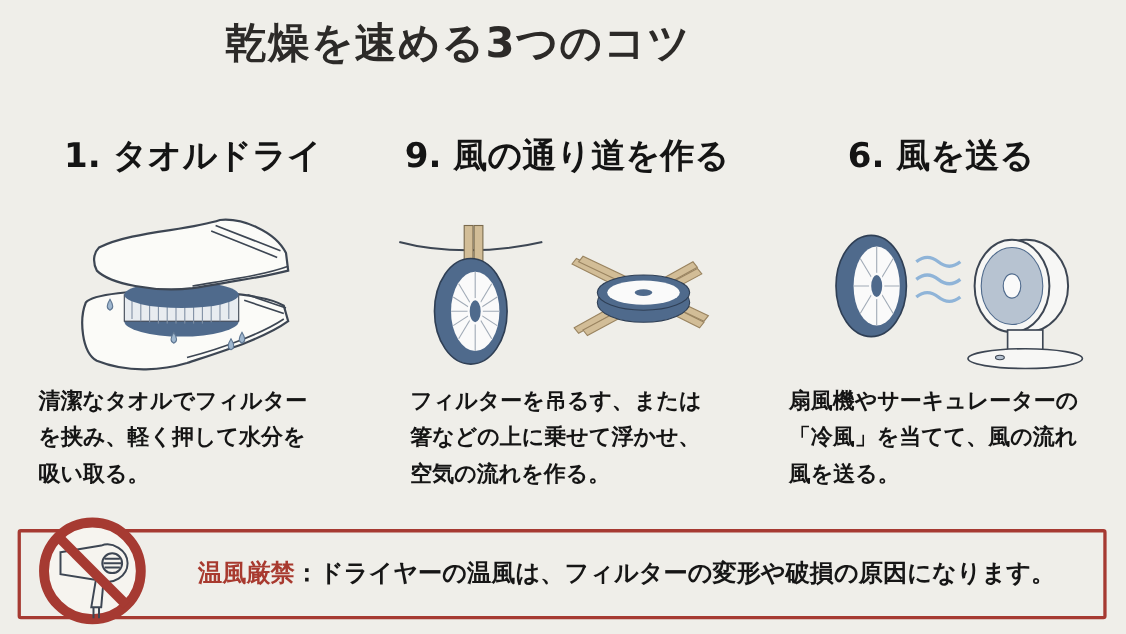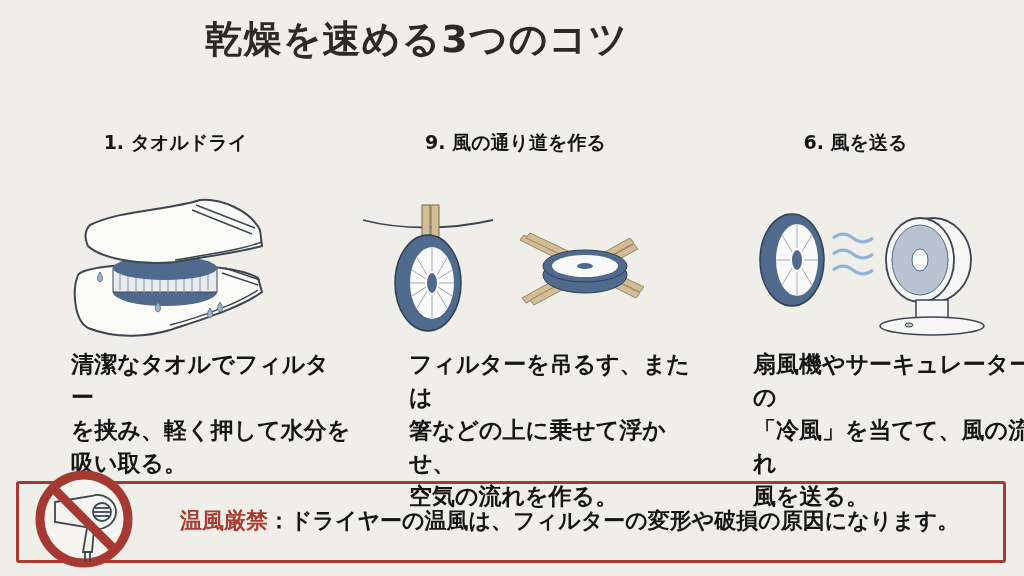--- a/index.html
+++ b/index.html
@@ -9,27 +9,27 @@
     font-family:"DejaVu Sans","Liberation Sans",sans-serif;
     color:#1b1b1b;
     position:relative;
   }
   .title {
     position:absolute; left:0; top:14px; width:833px; text-align:center;
     font-size:38px; font-weight:bold; color:#2c2a28; letter-spacing:1px;
   }
   .col { position:absolute; top:120px; width:330px; }
   .col .heading {
-    text-align:center; font-size:19px; font-weight:bold; color:#141414;
+    text-align:center; font-size:31px; font-weight:bold; color:#141414;
     height:44px; line-height:44px;padding-left:21px;
   }
   .col .illus { position:absolute; top:60px; left:0; width:330px; height:170px; }
   .col .desc {
-    position:absolute; top:228px; font-size:23px; font-weight:bold; line-height:33px;
-    color:#151515; white-space:pre-line;margin-left:36px;
+    position:absolute; top:228px; font-size:20px; font-weight:bold; line-height:33px;
+    color:#151515; white-space:pre-line;
   }
   #col1 { left:0; } #col1 .desc { left:35px; width:280px; }
   #col2 { left:340px; } #col2 .desc { left:33px; width:300px; }
   #col3 { left:680px; } #col3 .desc { left:37px; width:300px; }
   .warn-box {
     position:absolute; left:16px; top:481px; width:990px; height:82px;
     border:3px solid #a63a32; border-radius:3px; box-sizing:border-box;
   }
   .warn-text {
     position:absolute; left:163px; top:506px; font-size:22px; font-weight:bold;

